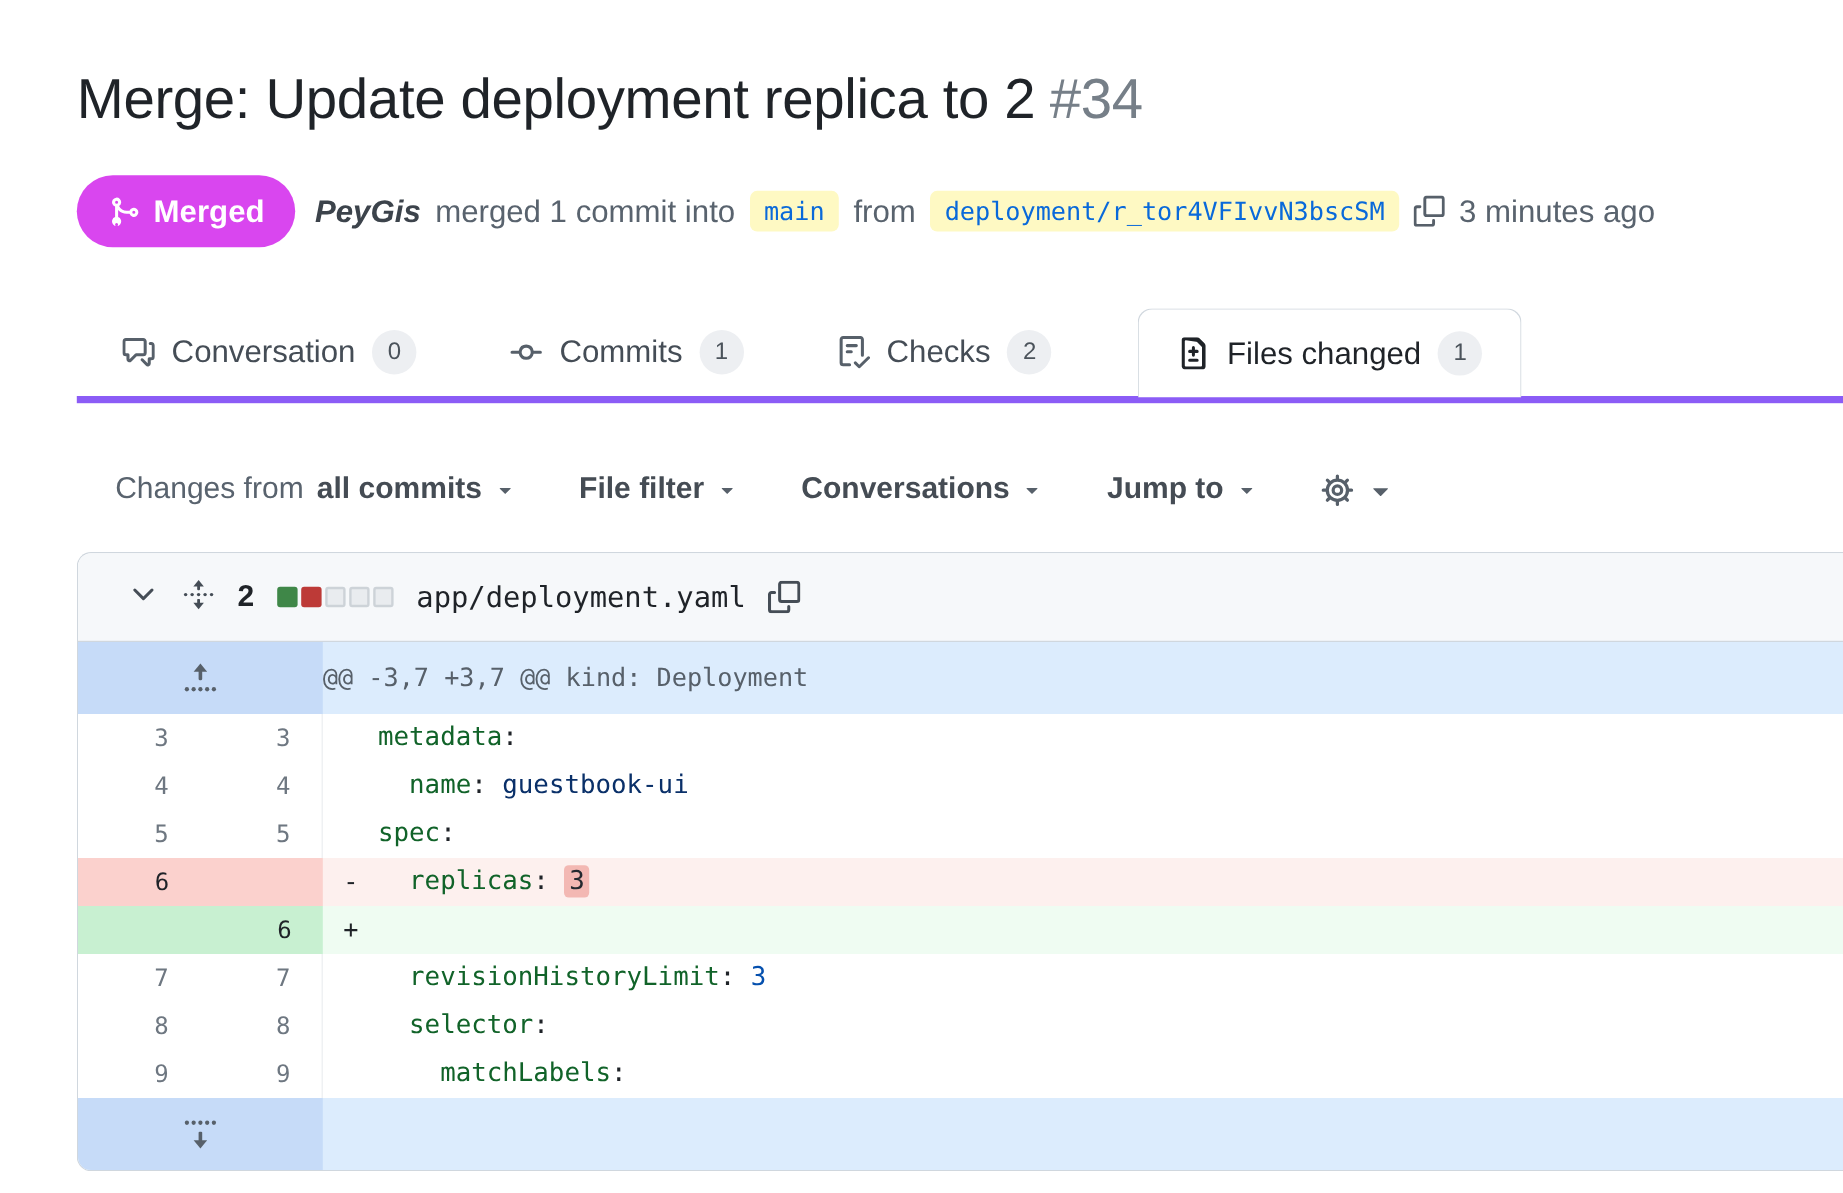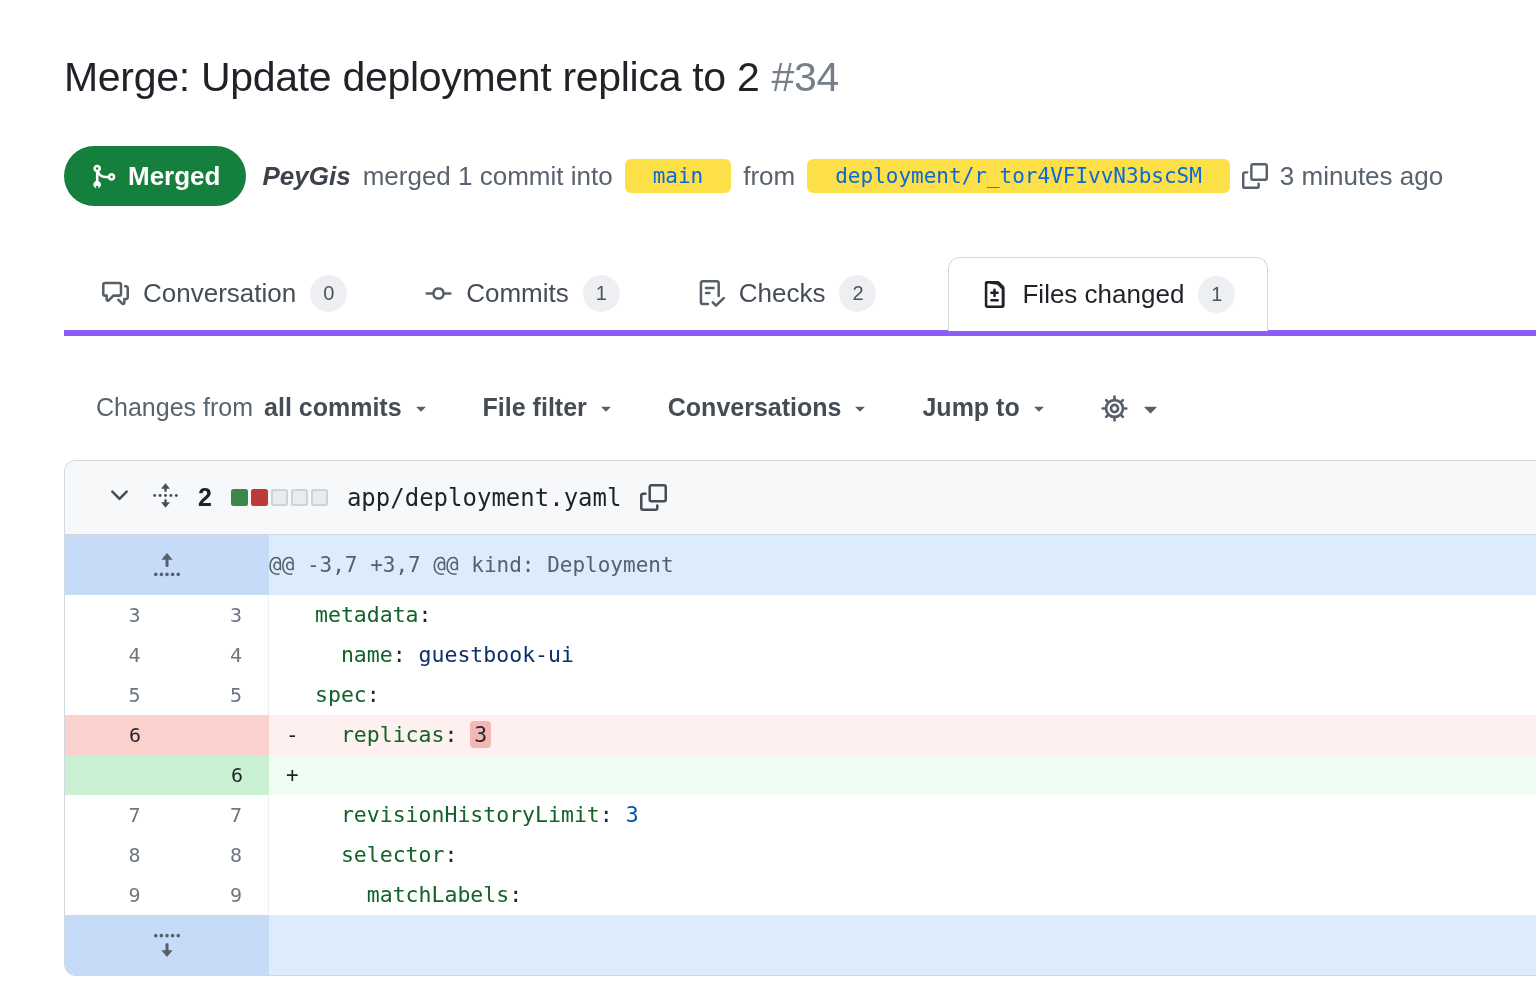--- a/index.html
+++ b/index.html
@@ -6,30 +6,30 @@
   html,body { width:1536px; height:994px; }
   body {
     position:relative; overflow:hidden; background:#ffffff;
     font-family:"Liberation Sans", sans-serif; color:#1f2328;
   }
   button { background:transparent; border:none; font:inherit; color:inherit; cursor:pointer; padding:0; }
   .icon { display:inline-flex; align-items:center; justify-content:center; color:inherit; }
   .icon svg { display:block; fill:currentColor; }
 
   
-  .pr-title { position:absolute; left:64px; top:54px; font-size:41px; font-weight:400; letter-spacing:-0.3px; color:#1f2328; white-space:nowrap; }
+  .pr-title { position:absolute; left:64px; top:54px; font-size:47px; font-weight:400; letter-spacing:-0.3px; color:#1f2328; white-space:nowrap; }
   .pr-number { color:#767f88; margin-left:12px; font-weight:400; }
 
   
   .meta-row { position:absolute; left:64px; top:146px; height:60px; display:flex; align-items:center; gap:16px; }
   .merge-badge { display:inline-flex; align-items:center; gap:11px; height:60px; padding:0 26px; border-radius:999px; color:#fff; font-size:26px; font-weight:600; }
   .merge-badge .icon svg { width:27px; height:27px; }
   .meta-text { display:flex; align-items:center; gap:12px; font-size:26px; color:#59636e; white-space:nowrap; }
   .meta-author { font-weight:700; color:#3c434b;font-style:italic; }
-  .branch-chip { font-family:"DejaVu Sans Mono", monospace; font-size:21px; color:#0969da; background:#fde047; padding:5px 28px; border-radius:6px; }
+  .branch-chip { font-family:"DejaVu Sans Mono", monospace; font-size:21px; color:#0969da; background:#fef9c3; padding:5px 12px; border-radius:6px; }
   .copy-btn { color:#57606a; display:inline-flex; }
   .copy-btn svg { width:26px; height:26px; }
 
   
   .tabs { position:absolute; left:64px; right:0; top:257px; height:79px; border-bottom:6px solid #8b5cf6; display:flex; align-items:stretch; padding-left:32px; column-gap:66px; }
   .tab { display:flex; align-items:center; gap:14px; padding:0 6px; font-size:26px; color:#454d56; position:relative; }
   .tab .icon { color:#57606a; }
   .tab .icon svg { width:27px; height:27px; }
   .tab.active { background:#fff; border:1px solid #d0d7de; border-bottom:none; border-radius:12px 12px 0 0; padding:0 32px; margin-bottom:-1px; color:#1f2328; font-weight:500; z-index:2; }
   .tab.active .icon { color:#1f2328; }
@@ -81,21 +81,21 @@
   .tk-chg-add { color:#24292f; background:#a6e6b1; border-radius:4px; padding:1px 4px; }
 </style>
 </head>
 <body>
 
 <h1 class="pr-title">
   <span>Merge: Update deployment replica to 2</span><span class="pr-number">#34</span>
 </h1>
 
 <div class="meta-row">
-  <span class="merge-badge" id="merge-badge" style="background: #15803d;">
+  <span class="merge-badge" id="merge-badge" style="background: #d946ef;">
     <span class="icon">
         <svg viewBox="0 0 16 16">
           <path d="M5.45 5.154A4.25 4.25 0 0 0 9.25 7.5h1.378a2.251 2.251 0 1 1 0 1.5H9.25A5.734 5.734 0 0 1 5 7.123v3.505a2.25 2.25 0 1 1-1.5 0V5.372a2.25 2.25 0 1 1 1.95-.218ZM4.25 13.5a.75.75 0 1 0 0 1.5.75.75 0 0 0 0-1.5Zm8.5-4.5a.75.75 0 1 0 0-1.5.75.75 0 0 0 0 1.5ZM5 3.25a.75.75 0 1 0-1.5 0 .75.75 0 0 0 1.5 0Z"></path>
         </svg>
       </span>
     <span>Merged</span>
   </span>
   <span class="meta-text">
     <span class="meta-author">PeyGis</span>
     <span>merged 1 commit into</span>

